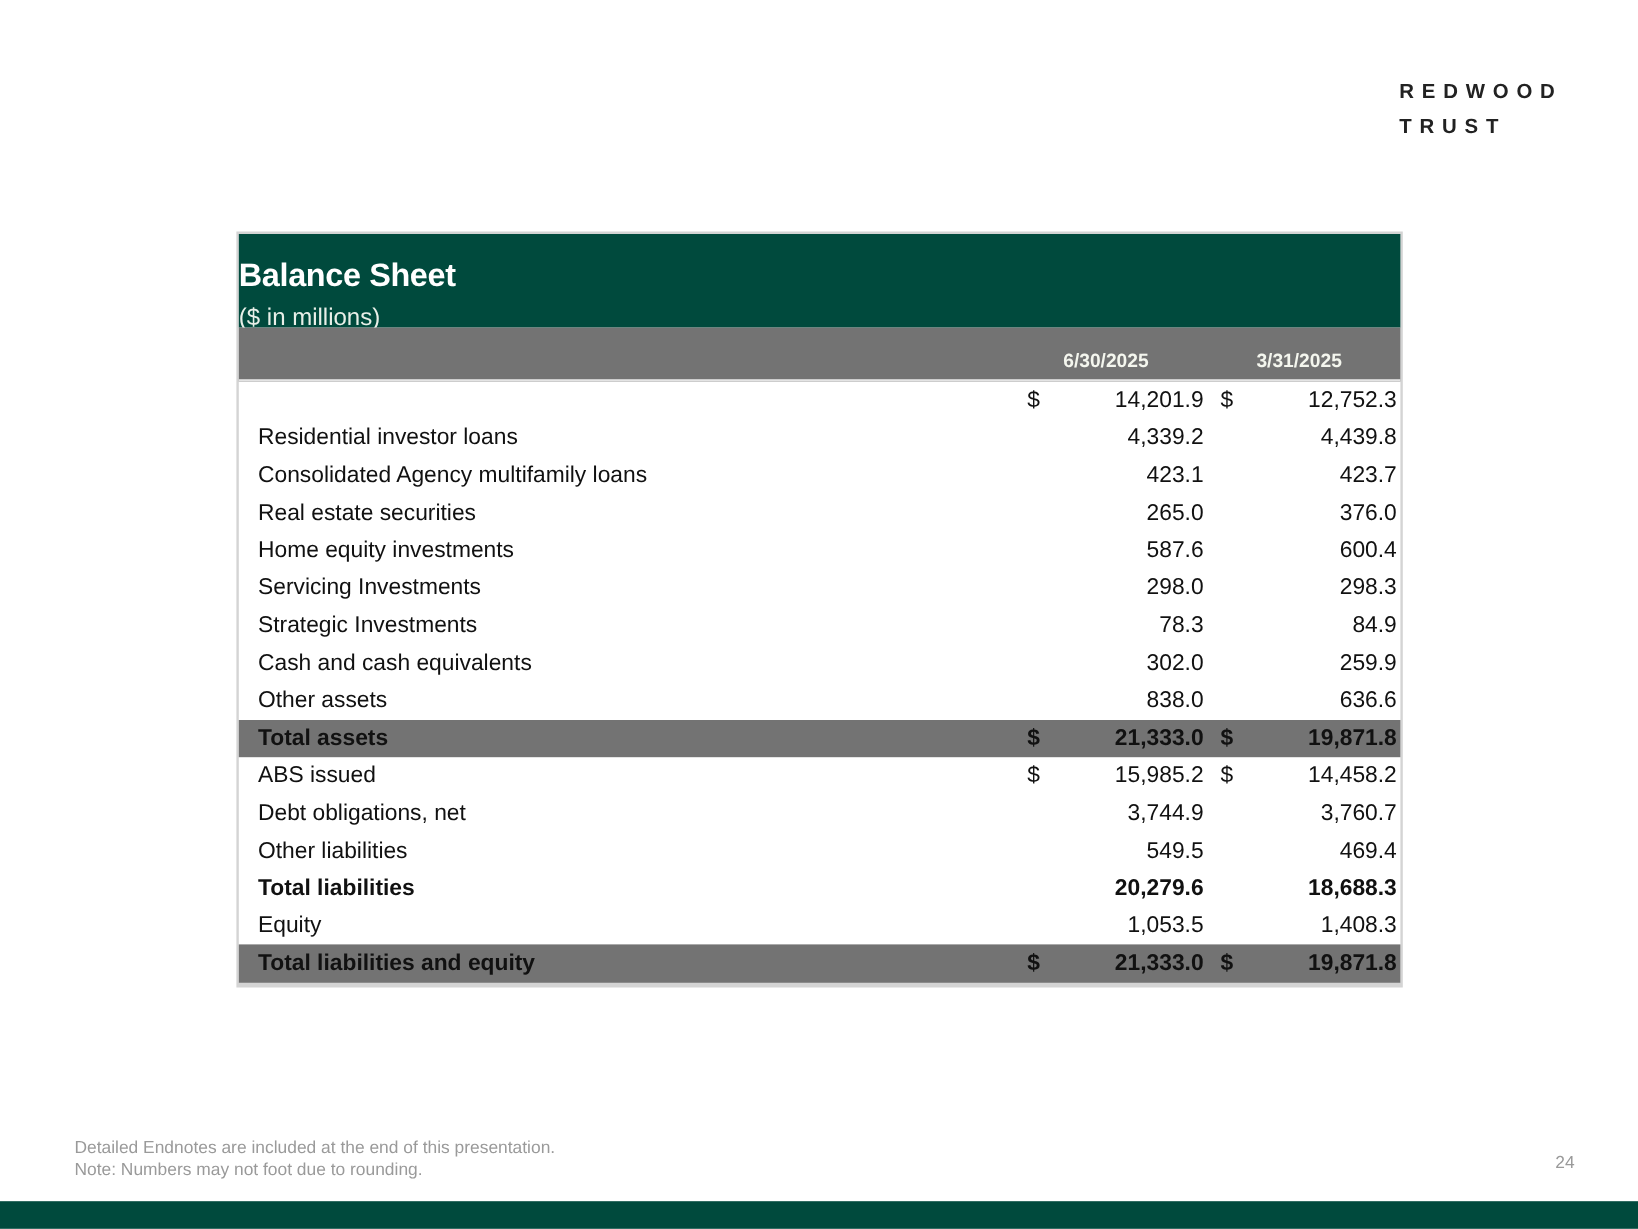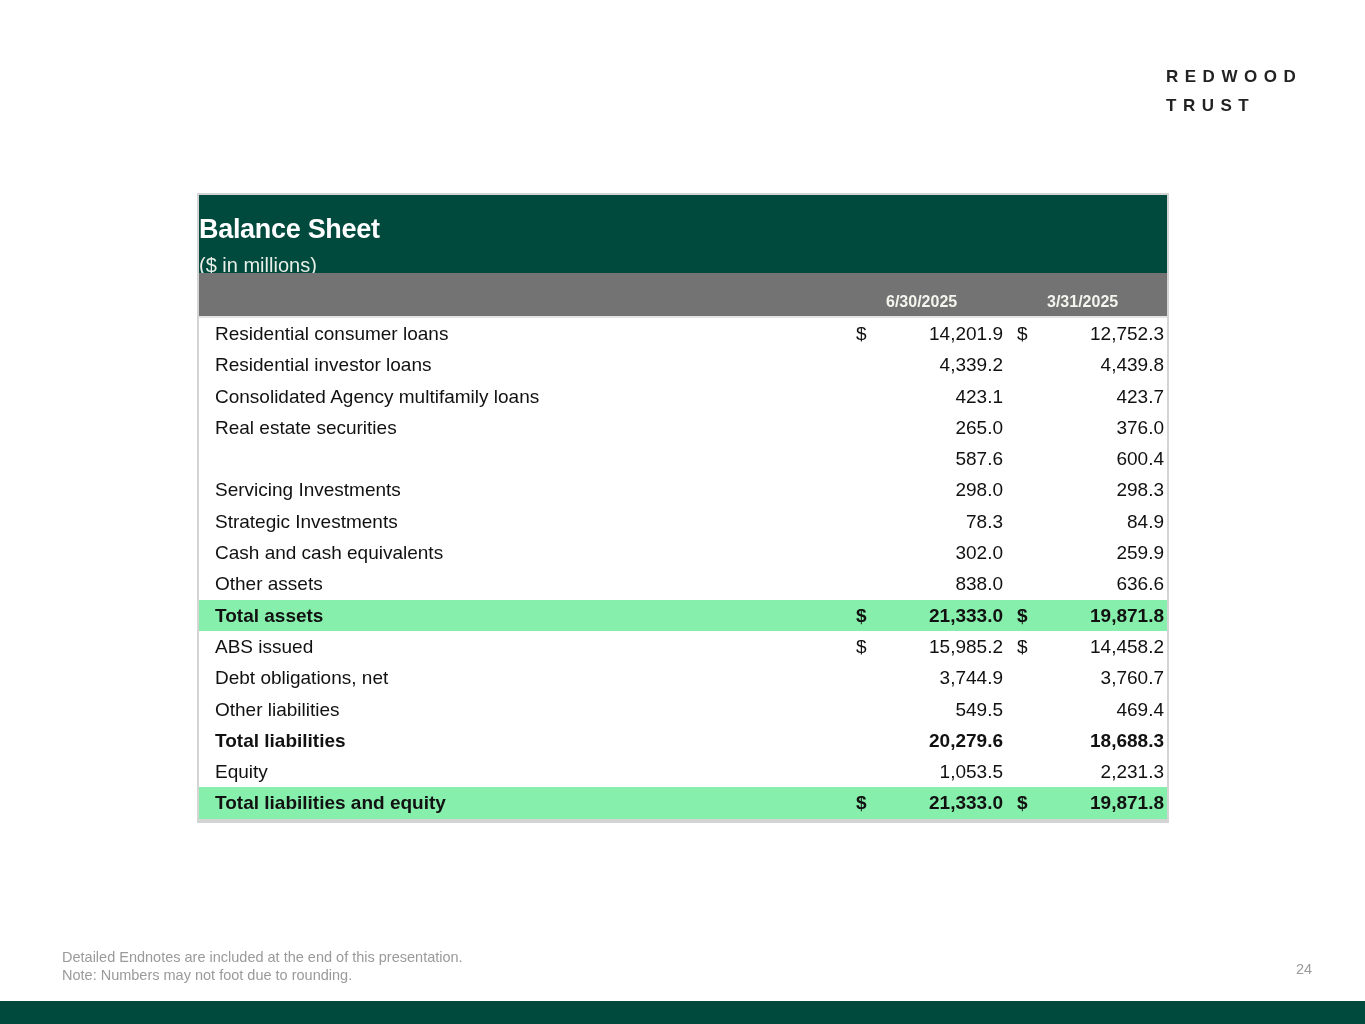--- a/index.html
+++ b/index.html
@@ -32,21 +32,21 @@
   }
   .header-band .col {
     position:absolute; top:20px; font-size:16px; font-weight:bold; color:#f4f6ee;
   }
   .col-1 { left:687px; }
   .col-2 { left:848px; }
   .rows { }
   .row {
     height:31.3px; position:relative; font-size:19px; line-height:31px;
   }
-  .row.total { background:#86efac; font-weight:bold; }
+  .row.total { background:#737373; font-weight:bold; }
   .row.bold { font-weight:bold; }
   .row .label { position:absolute; left:16px; top:0; white-space:nowrap; }
   .row .cur1 { position:absolute; left:657px; top:0; }
   .row .val1 { position:absolute; right:164px; top:0; text-align:right; }
   .row .cur2 { position:absolute; left:818px; top:0; }
   .row .val2 { position:absolute; right:3px; top:0; text-align:center; }
   .footnotes {
     position:absolute; left:62px; top:948px; font-size:14.5px; color:#9a9a9a; line-height:18px;
   }
   .page-num {
@@ -68,21 +68,20 @@
   <div class="title-band">
     <div class="title">Balance Sheet</div>
     <div class="subtitle">($ in millions)</div>
   </div>
   <div class="header-band">
     <span class="col col-1">6/30/2025</span>
     <span class="col col-2">3/31/2025</span>
   </div>
   <div class="rows" id="rows">
       <div class="row">
-        <span class="label">Residential consumer loans</span>
         <span class="cur1">$</span>
         <span class="val1">14,201.9</span>
         <span class="cur2">$</span>
         <span class="val2">12,752.3</span>
       </div>
       <div class="row">
         <span class="label">Residential investor loans</span>
         <span class="cur1"></span>
         <span class="val1">4,339.2</span>
         <span class="cur2"></span>
@@ -96,20 +95,21 @@
         <span class="val2">423.7</span>
       </div>
       <div class="row">
         <span class="label">Real estate securities</span>
         <span class="cur1"></span>
         <span class="val1">265.0</span>
         <span class="cur2"></span>
         <span class="val2">376.0</span>
       </div>
       <div class="row">
+        <span class="label">Home equity investments</span>
         <span class="cur1"></span>
         <span class="val1">587.6</span>
         <span class="cur2"></span>
         <span class="val2">600.4</span>
       </div>
       <div class="row">
         <span class="label">Servicing Investments</span>
         <span class="cur1"></span>
         <span class="val1">298.0</span>
         <span class="cur2"></span>
@@ -169,21 +169,21 @@
         <span class="cur1"></span>
         <span class="val1">20,279.6</span>
         <span class="cur2"></span>
         <span class="val2">18,688.3</span>
       </div>
       <div class="row">
         <span class="label">Equity</span>
         <span class="cur1"></span>
         <span class="val1">1,053.5</span>
         <span class="cur2"></span>
-        <span class="val2">2,231.3</span>
+        <span class="val2">1,408.3</span>
       </div>
       <div class="row total">
         <span class="label">Total liabilities  and equity</span>
         <span class="cur1">$</span>
         <span class="val1">21,333.0</span>
         <span class="cur2">$</span>
         <span class="val2">19,871.8</span>
       </div>
     </div>
 </div>

